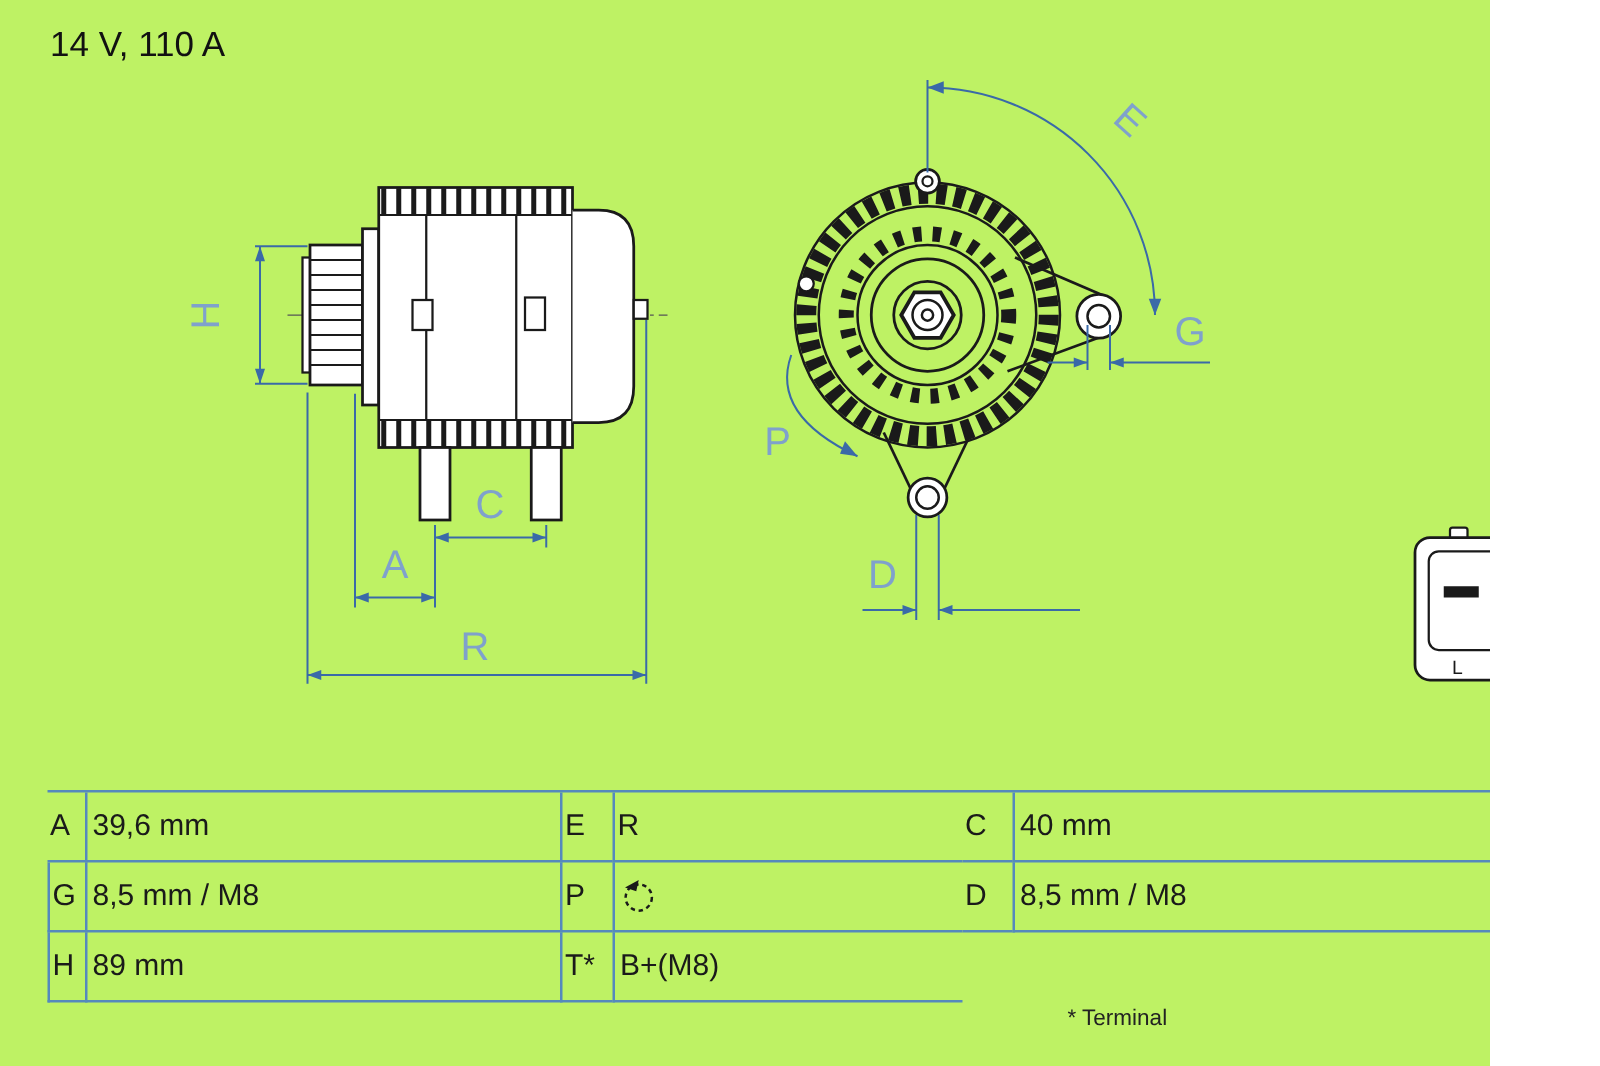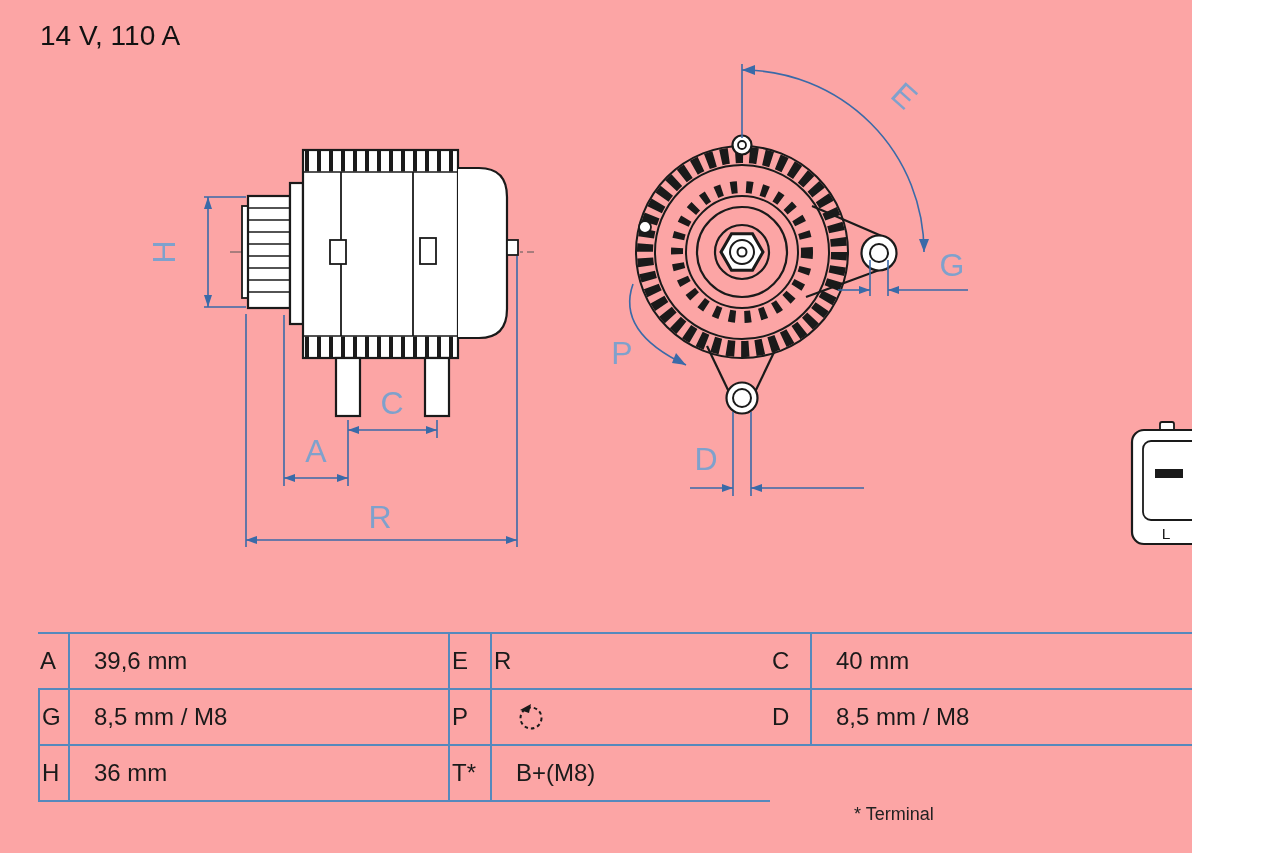--- a/index.html
+++ b/index.html
@@ -1,37 +1,37 @@
 <!DOCTYPE html>
 <html><head>
 <meta charset="utf-8">
 <style>
   html,body{margin:0;padding:0;background:#fff;}
   .canvas{
-    position:relative;width:1192px;height:853px;background:#fca5a5;
+    position:relative;width:1192px;height:853px;background:#bef264;
     font-family:"Liberation Sans",sans-serif;color:#1a1a1a;overflow:hidden;
   }
   .page-title{
     position:absolute;left:40px;top:20px;font-size:28px;color:#111;
   }
   .drawing-svg{position:absolute;left:0;top:0;}
   .drawing-svg text{font-family:"Liberation Sans",sans-serif;}
   .dim-label{fill:#7fa1cc;font-size:32px;}
   .conn-label{fill:#1a1a1a;font-size:15.5px;}
   .section-heading{
     position:absolute;left:38px;top:586px;font-size:29px;font-weight:bold;color:#111;
   }
   .tech-table{
     position:absolute;left:38px;top:632px;width:1216px;
     display:grid;grid-template-columns:30px 380px 42px 280px 40px auto;
     grid-auto-rows:56px;border-top:2px solid #5589bd;font-size:24px;
   }
   .cell{display:flex;align-items:center;border-bottom:2px solid #5589bd;}
   .key{padding-left:2px;}
-  .val{padding-left:24px;}
+  .val{padding-left:4px;}
   .sep{border-left:2px solid #5589bd;}
   .footnote{position:absolute;left:822px;top:804px;font-size:18px;color:#222;margin-left:32px;}
   .rot-icon{display:block;}
 </style>
 </head>
 <body>
 
 <div class="canvas">
 
   <div class="page-title">14 V, 110 A</div>
@@ -185,20 +185,20 @@
     <div class="cell val sep">
       <svg class="rot-icon" width="30" height="30" viewBox="0 0 30 30">
         <circle cx="15" cy="16" r="10.5" fill="none" stroke="#1a1a1a" stroke-width="2" stroke-dasharray="3.5 3"></circle>
         <polygon points="4,8 15,2 13,11" fill="#1a1a1a"></polygon>
       </svg>
     </div>
 
     <div class="cell key">D</div>
     <div class="cell val sep">8,5 mm / M8</div>
     <div class="cell key sep">H</div>
-    <div class="cell val sep">36 mm</div>
+    <div class="cell val sep">89 mm</div>
     <div class="cell key sep">T*</div>
     <div class="cell val sep">B+(M8)</div>
   </div>
 
   <div class="footnote">* Terminal</div>
 
 </div>
 
 </body></html>

